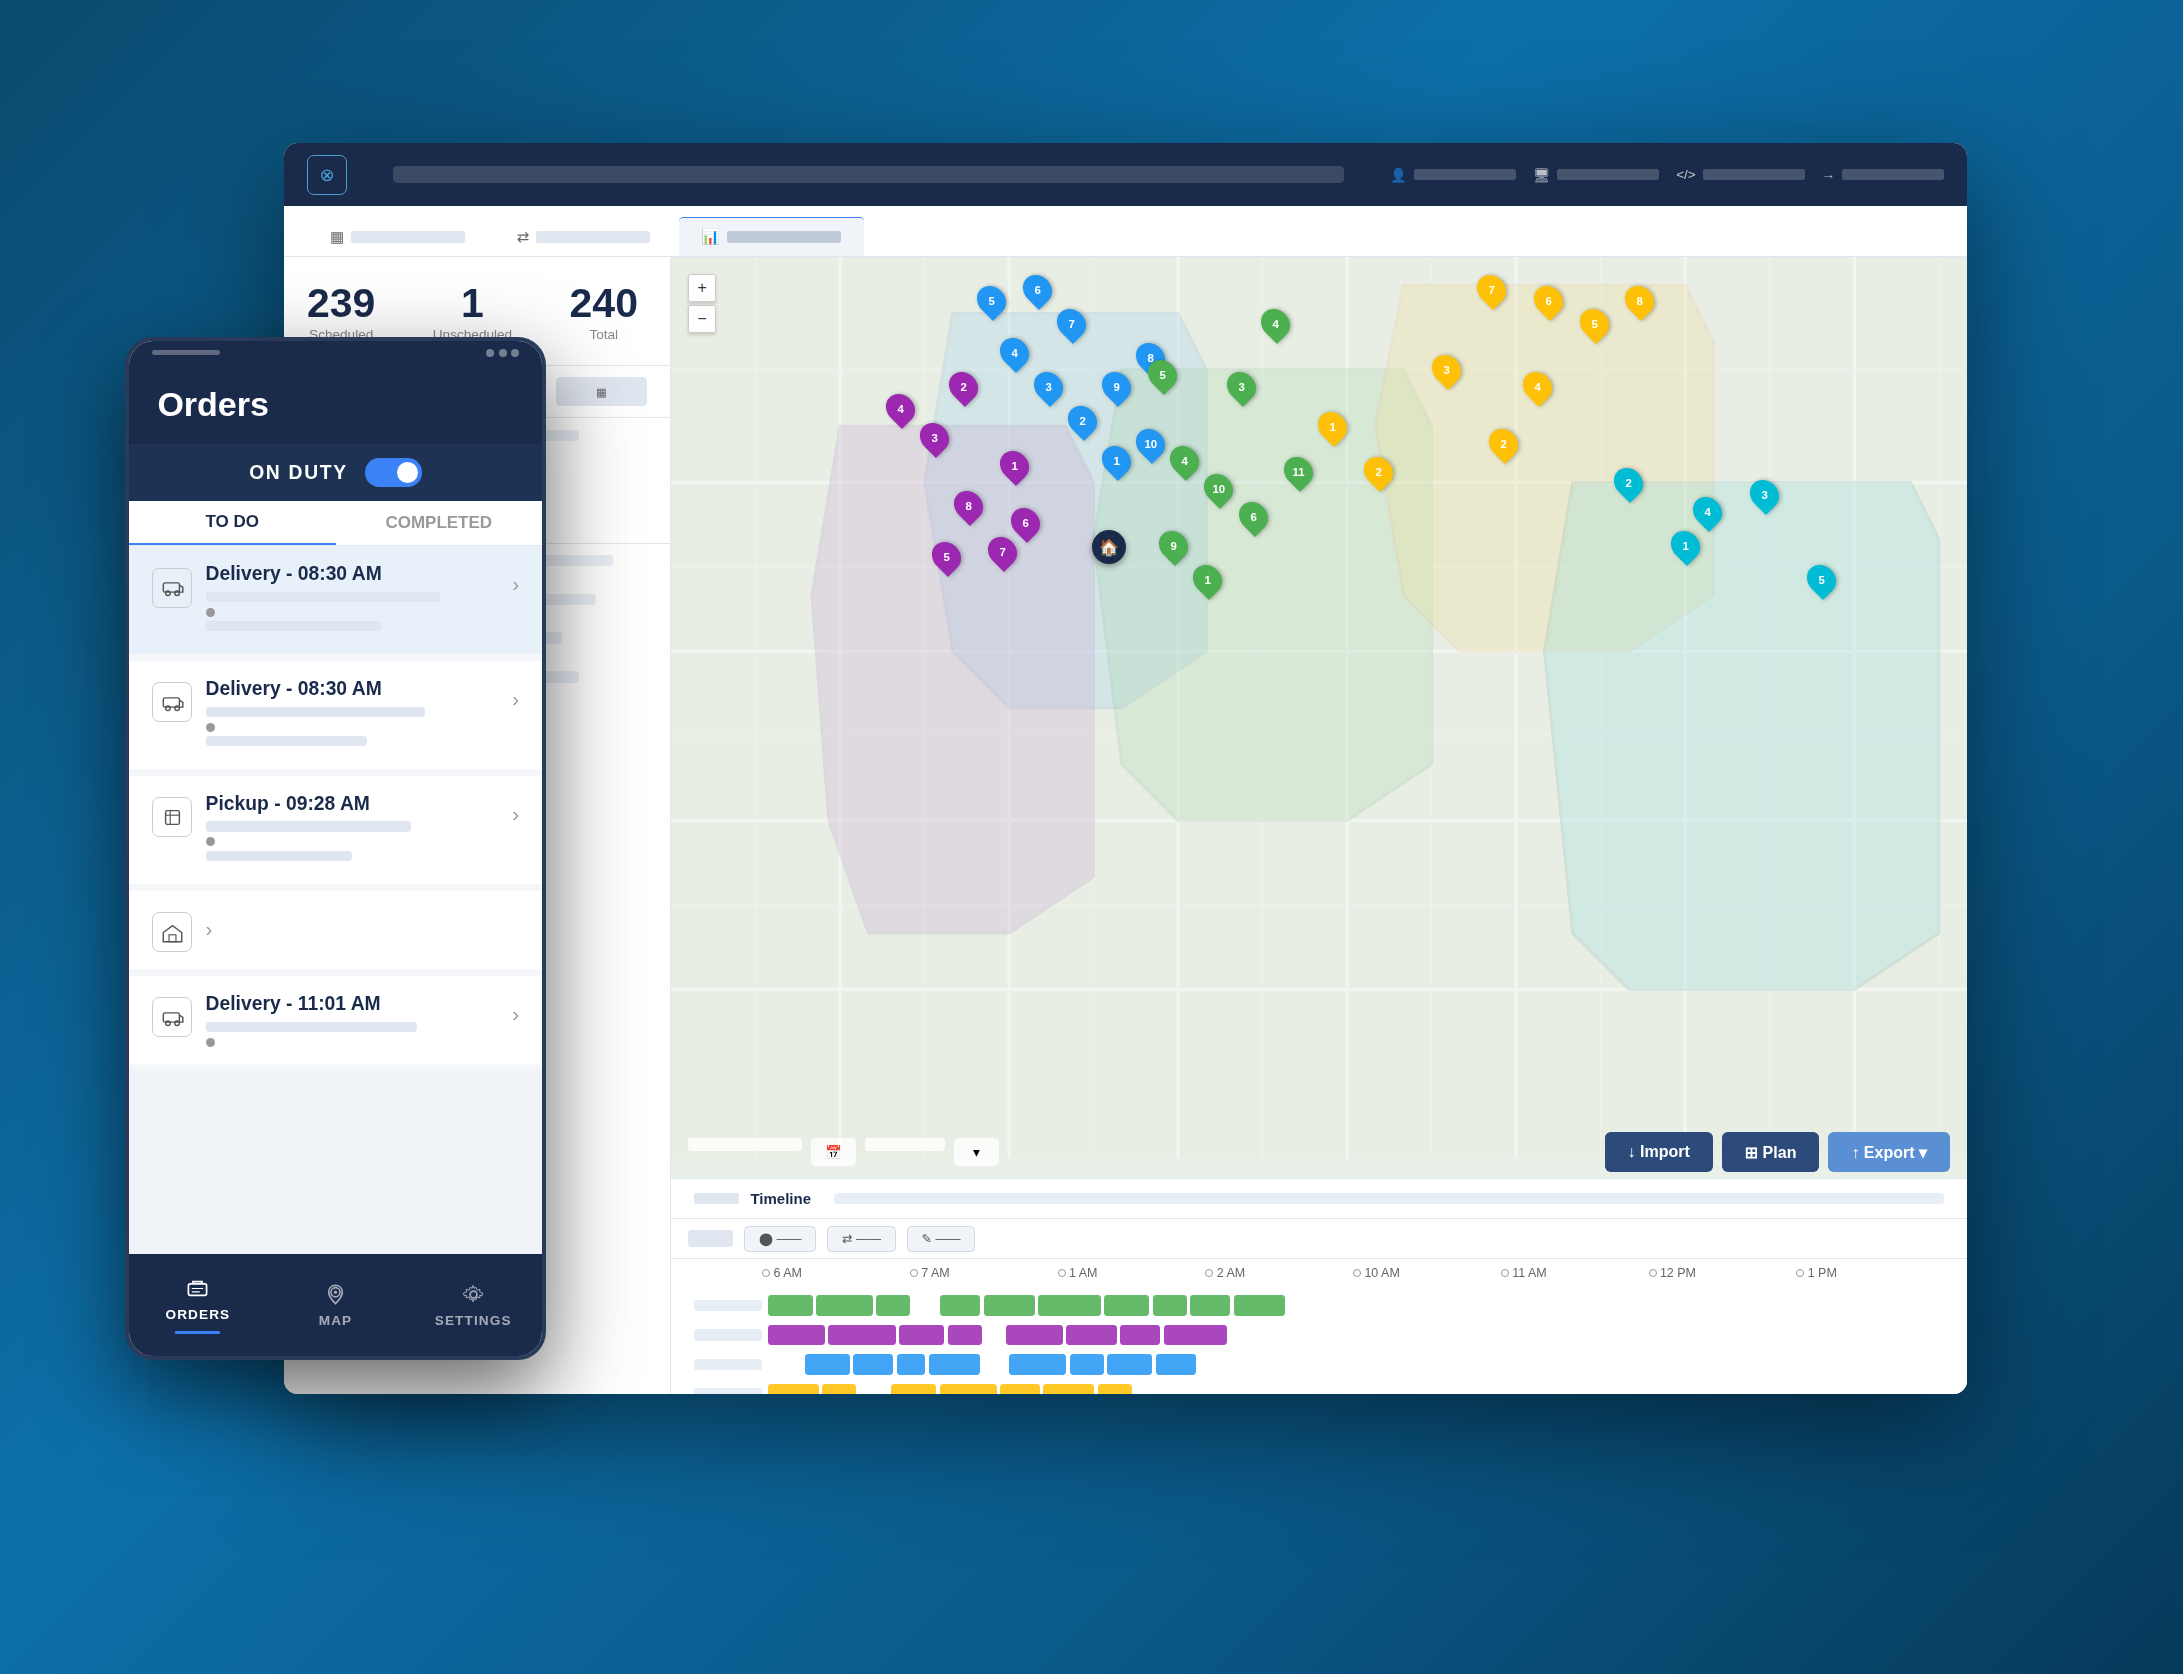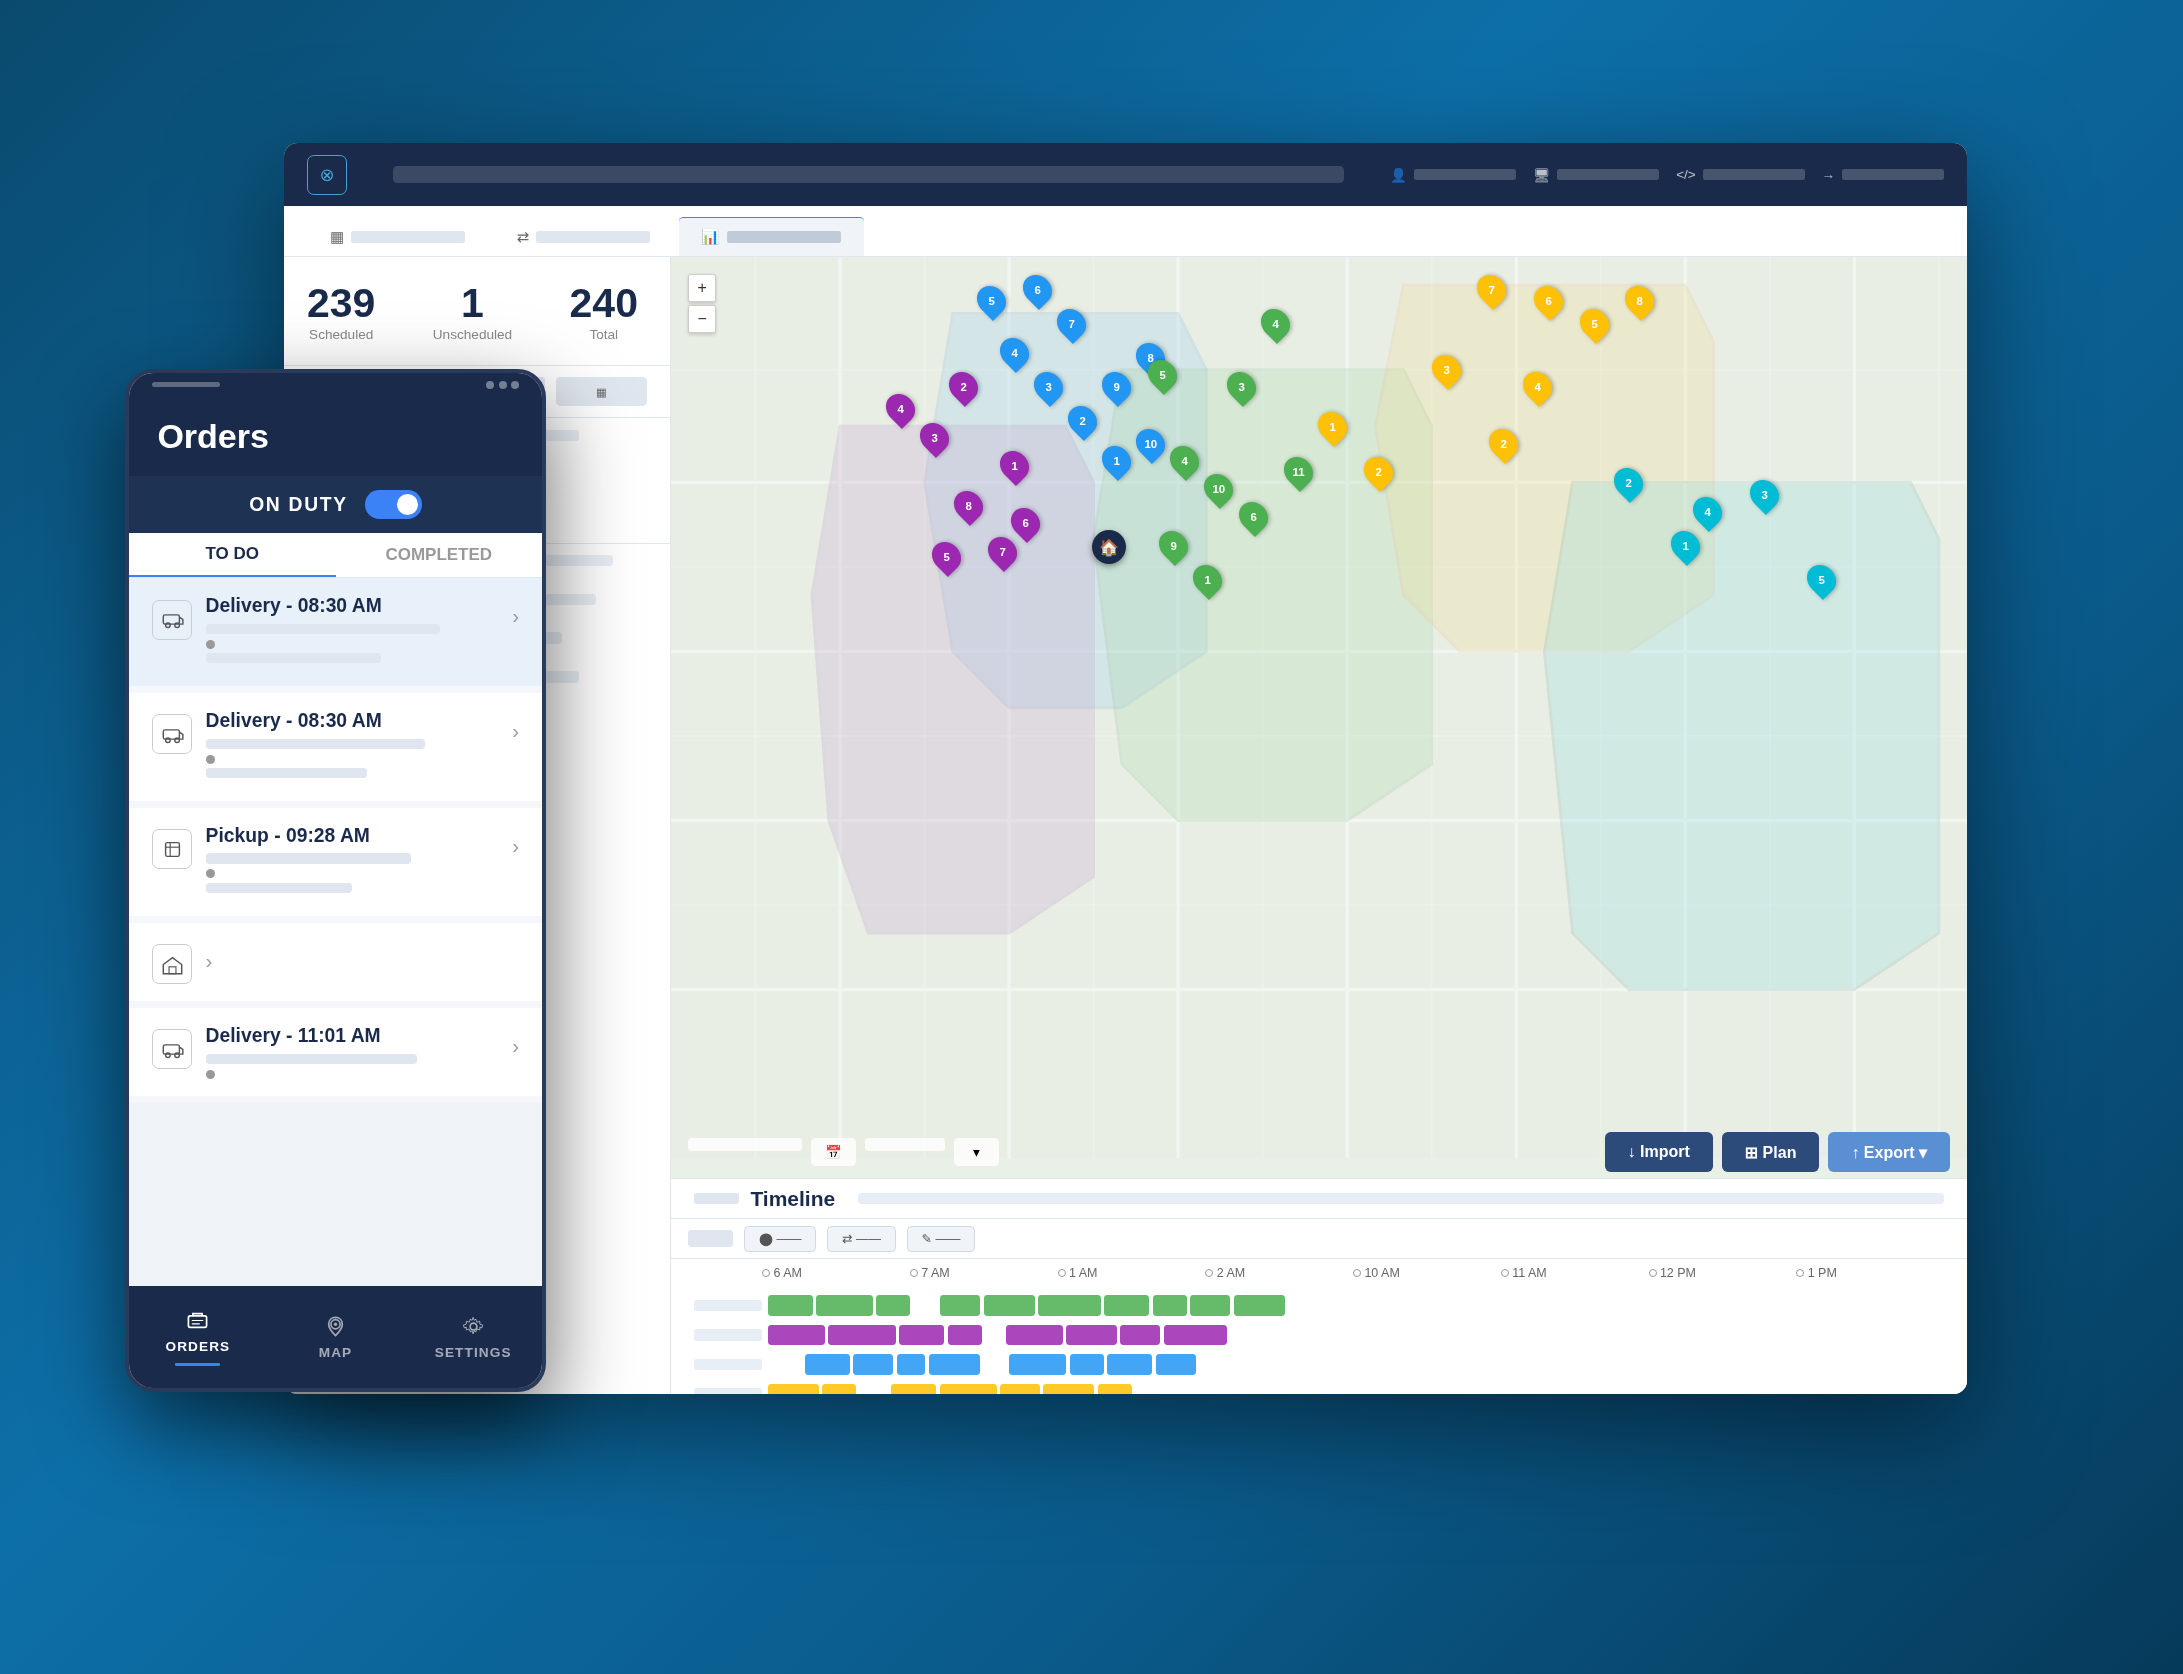--- a/index.html
+++ b/index.html
@@ -325,21 +325,21 @@
       height: 216px;
       background: #fff;
       border-top: 1.1px solid #e0e6ef;
     }
     .timeline-header {
       height: 40px;
       display: flex;
       align-items: center;
       padding: 0 23px;
       border-bottom: 1.1px solid #e0e6ef;
-      font-size: 21px;
+      font-size: 15px;
       font-weight: 600;
       color: #1a2a4a;
     }
     .timeline-header-bar {
       flex: 1;
       height: 11.4px;
       background: #e8eef5;
       border-radius: 3.4px;
       margin-left: 11.4px;
     }
@@ -424,21 +424,20 @@
       position: absolute;
       top: 239px;
       left: 0;
       width: 421px;
       height: 1023px;
       background: #f0f4f8;
       border-radius: 28.4px;
       box-shadow: 0 34px 85px rgba(0,0,0,0.6);
       overflow: hidden;
       border: 4.5px solid #2a3a5a;
-      margin-top: 32px;
     }
     .mobile-notch {
       height: 23px;
       background: #1a2a4a;
       display: flex;
       align-items: center;
       justify-content: space-between;
       padding: 0 23px;
     }
     .mobile-notch-bar {

